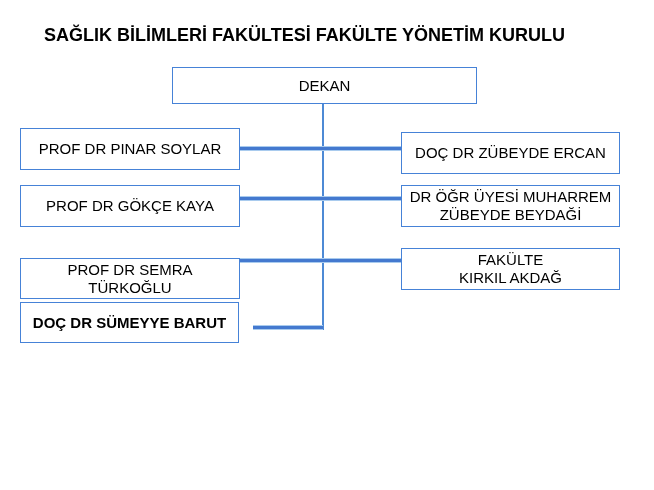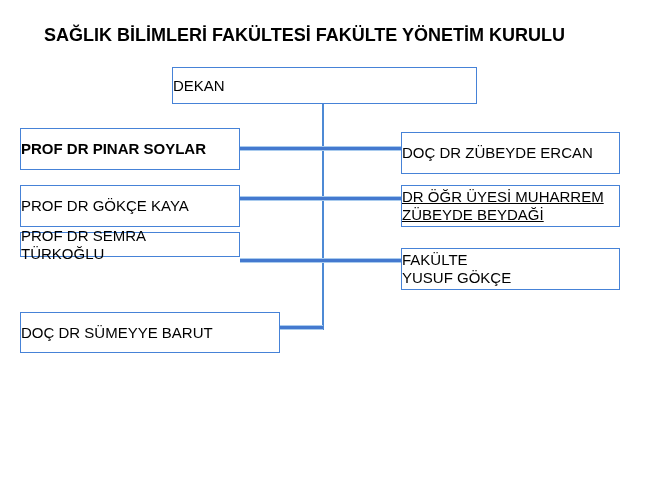--- a/index.html
+++ b/index.html
@@ -24,34 +24,34 @@
     white-space: nowrap;
     padding-left: 44px;
   }
   .box {
     position: absolute;
     box-sizing: border-box;
     border: 1px solid #4682d7;
     background: #ffffff;
     display: flex;
     flex-direction: column;
-    align-items: flex-start;
+    align-items: center;
     justify-content: center;
     text-align: center;
     font-size: 15px;
     line-height: 18px;
     white-space: nowrap;
   }
   .box-dekan  { left: 172px; top:  67px; width: 305px; height: 37px; }
-  .box-left1  { left:  20px; top: 128px; width: 220px; height: 42px; font-weight: bold; }
+  .box-left1  { left:  20px; top: 128px; width: 220px; height: 42px; }
   .box-left2  { left:  20px; top: 185px; width: 220px; height: 42px; }
-  .box-left3  { left:  20px; top: 232px; width: 220px; height: 25px; }
-  .box-left4  { left:  20px; top: 312px; width: 260px; height: 41px; }
+  .box-left3  { left:  20px; top: 258px; width: 220px; height: 41px; }
+  .box-left4  { left:  20px; top: 302px; width: 219px; height: 41px; font-weight: bold; }
   .box-right1 { left: 401px; top: 132px; width: 219px; height: 42px; }
-  .box-right2 { left: 401px; top: 185px; width: 219px; height: 42px; text-decoration: underline; }
+  .box-right2 { left: 401px; top: 185px; width: 219px; height: 42px; }
   .box-right3 { left: 401px; top: 248px; width: 219px; height: 42px; }
   .vline {
     position: absolute;
     left: 322px;
     top: 104px;
     width: 1.5px;
     height: 226px;
     background: #4e8ad5;
   }
   .hline {
@@ -100,16 +100,16 @@
 
   <div class="box box-right1">
     <div>DOÇ DR ZÜBEYDE ERCAN</div>
   </div>
   <div class="box box-right2">
     <div>DR ÖĞR ÜYESİ MUHARREM</div>
     <div>ZÜBEYDE BEYDAĞİ</div>
   </div>
   <div class="box box-right3">
     <div>FAKÜLTE</div>
-    <div>YUSUF GÖKÇE</div>
+    <div>KIRKIL AKDAĞ</div>
   </div>
 
 </div>
 
 </body></html>

